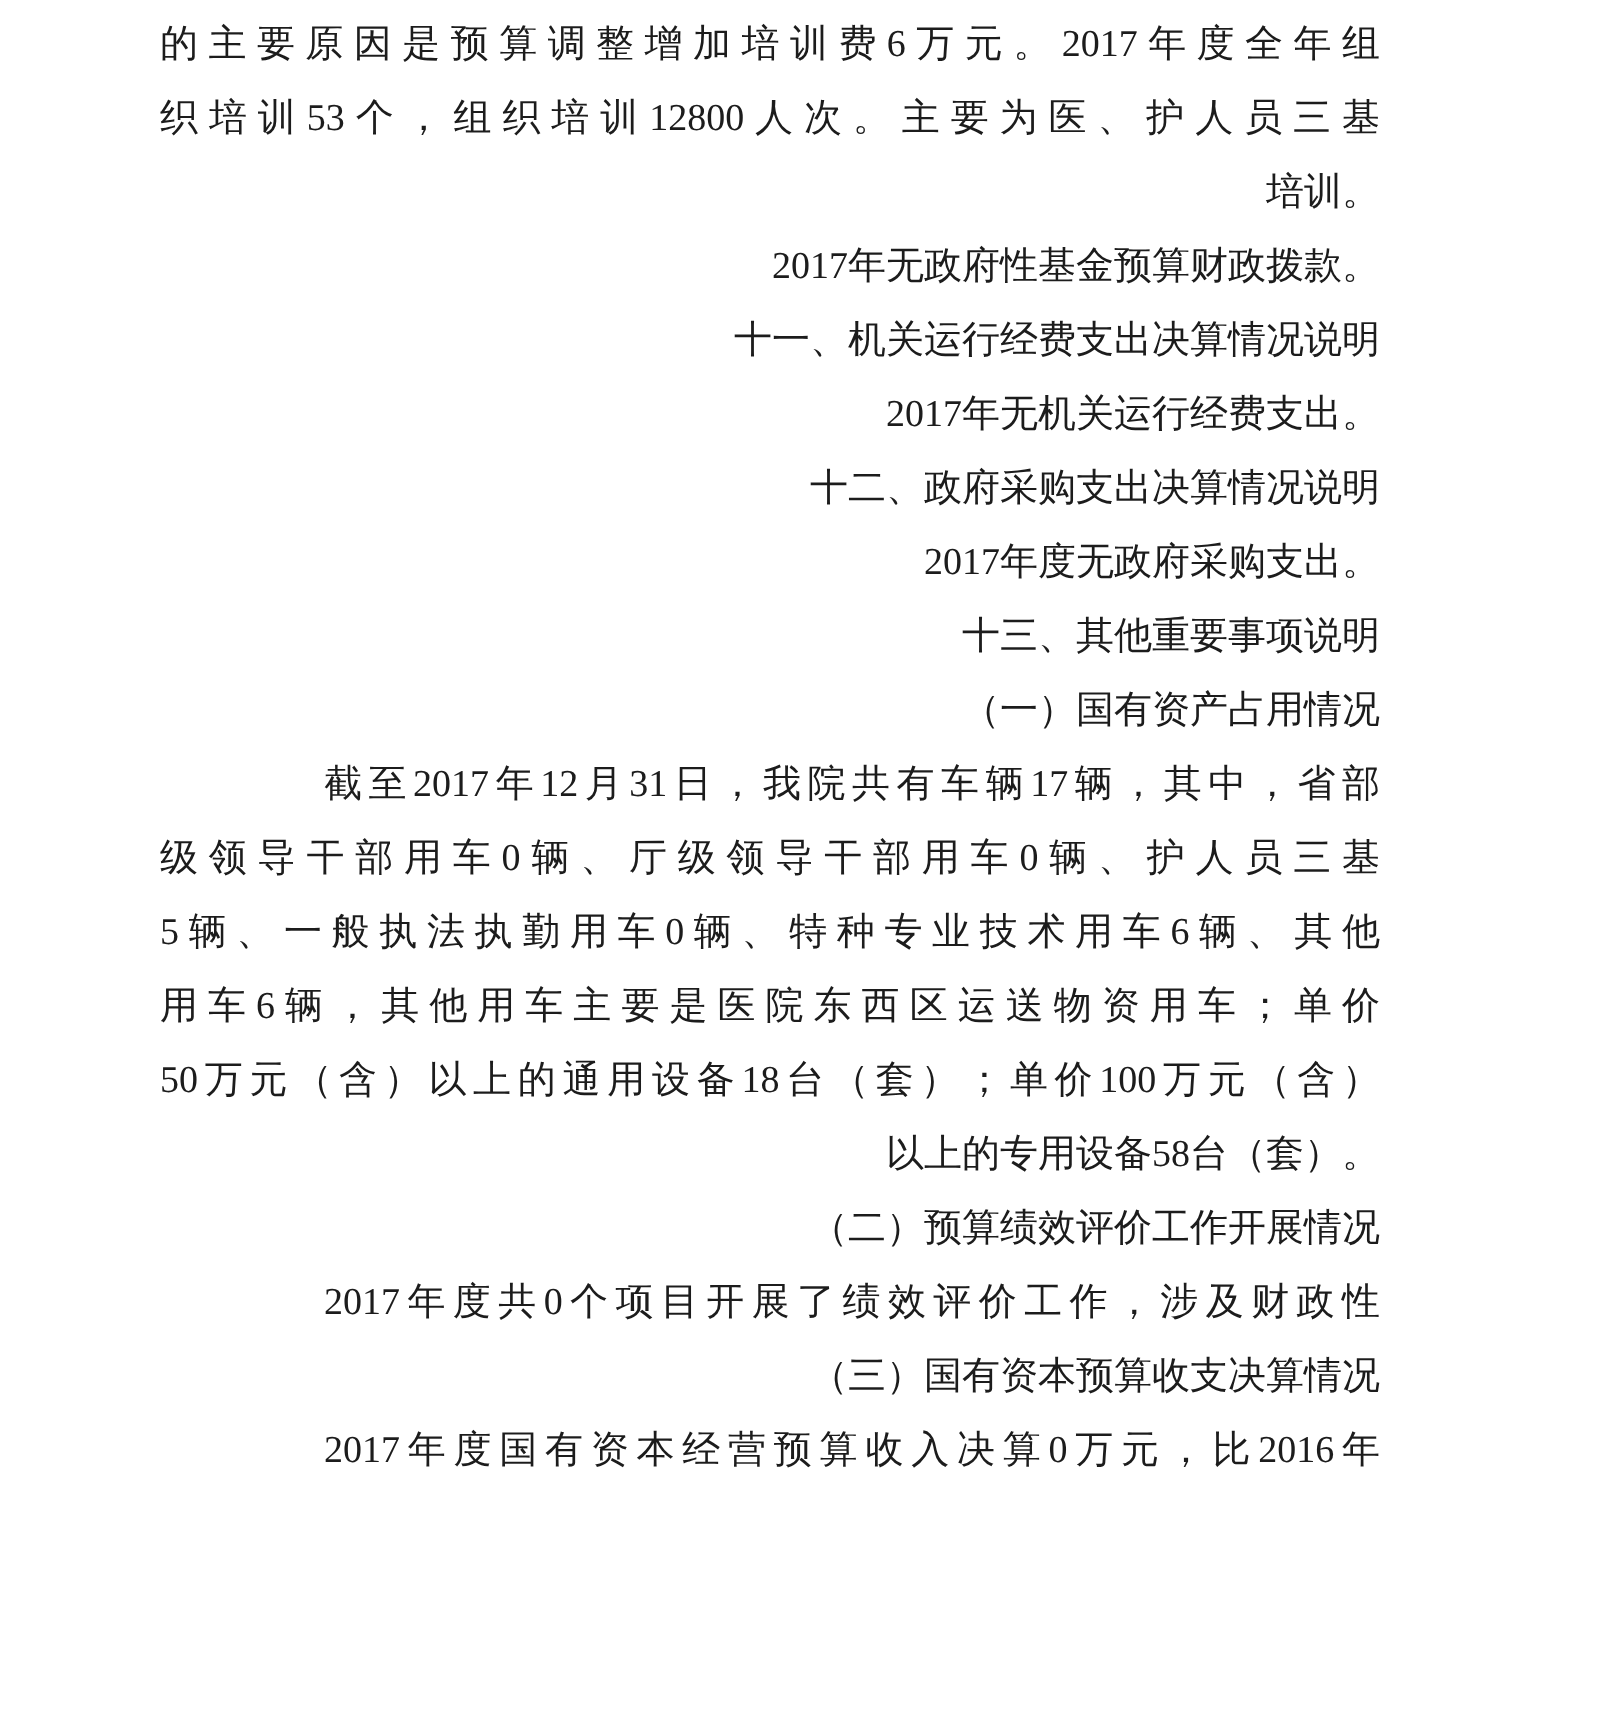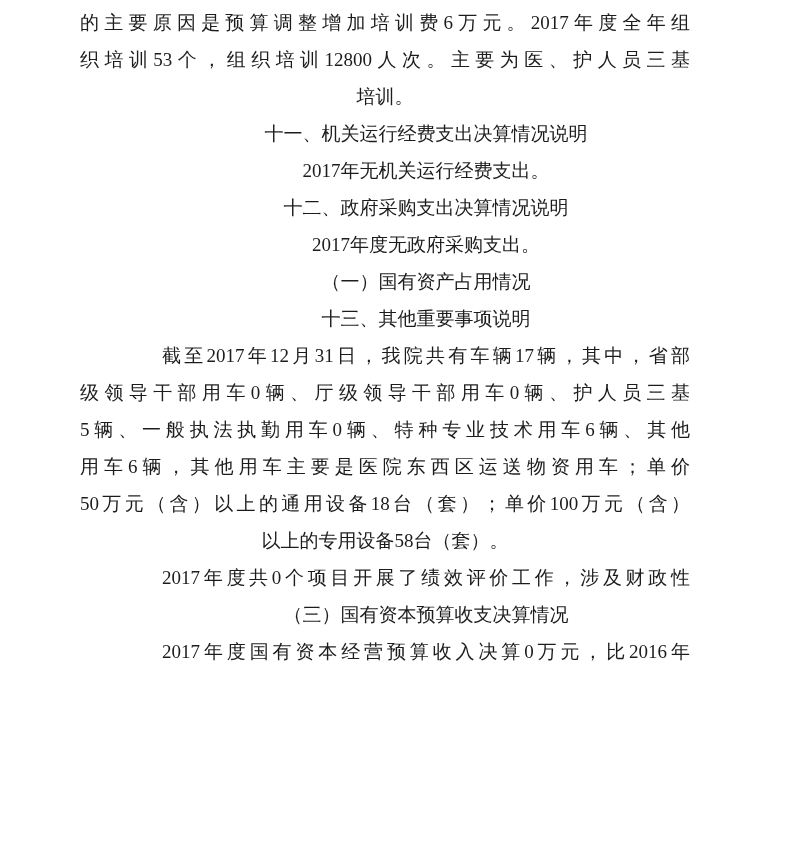--- a/index.html
+++ b/index.html
@@ -16,48 +16,50 @@
     background: #ffffff;
     font-family: "Liberation Serif", "DejaVu Serif", serif;
     font-size: 19px;
     line-height: 37px;
     color: #1c1c1c;
     overflow: hidden;
   }
   .line {
     height: 37px;
     white-space: pre;
-    text-align: center;
+    text-align: right;
   }
   
   .line.full {
     white-space: normal;
     text-align: justify;
     text-align-last: justify;
   }
   
   .line.indent {
     text-indent: 82px;
   }
 </style>
 </head>
 <body>
 
 <div class="page">
   <div class="line full">的主要原因是预算调整增加培训费6万元。2017年度全年组</div>
   <div class="line full">织培训53个，组织培训12800人次。主要为医、护人员三基</div>
   <div class="line">培训。</div>
+  <div class="line indent">2017年无政府性基金预算财政拨款。</div>
   <div class="line indent">十一、机关运行经费支出决算情况说明</div>
   <div class="line indent">2017年无机关运行经费支出。</div>
   <div class="line indent">十二、政府采购支出决算情况说明</div>
   <div class="line indent">2017年度无政府采购支出。</div>
+  <div class="line indent">十三、其他重要事项说明</div>
   <div class="line indent">（一）国有资产占用情况</div>
-  <div class="line indent">十三、其他重要事项说明</div>
   <div class="line indent full">截至2017年12月31日，我院共有车辆17辆，其中，省部</div>
   <div class="line full">级领导干部用车0辆、厅级领导干部用车0辆、护人员三基</div>
   <div class="line full">5辆、一般执法执勤用车0辆、特种专业技术用车6辆、其他</div>
   <div class="line full">用车6辆，其他用车主要是医院东西区运送物资用车；单价</div>
   <div class="line full">50万元（含）以上的通用设备18台（套）；单价100万元（含）</div>
   <div class="line">以上的专用设备58台（套）。</div>
+  <div class="line indent">（二）预算绩效评价工作开展情况</div>
   <div class="line indent full">2017年度共0个项目开展了绩效评价工作，涉及财政性</div>
   <div class="line indent">（三）国有资本预算收支决算情况</div>
   <div class="line indent full">2017年度国有资本经营预算收入决算0万元，比2016年</div>
 </div>
 
 </body></html>

